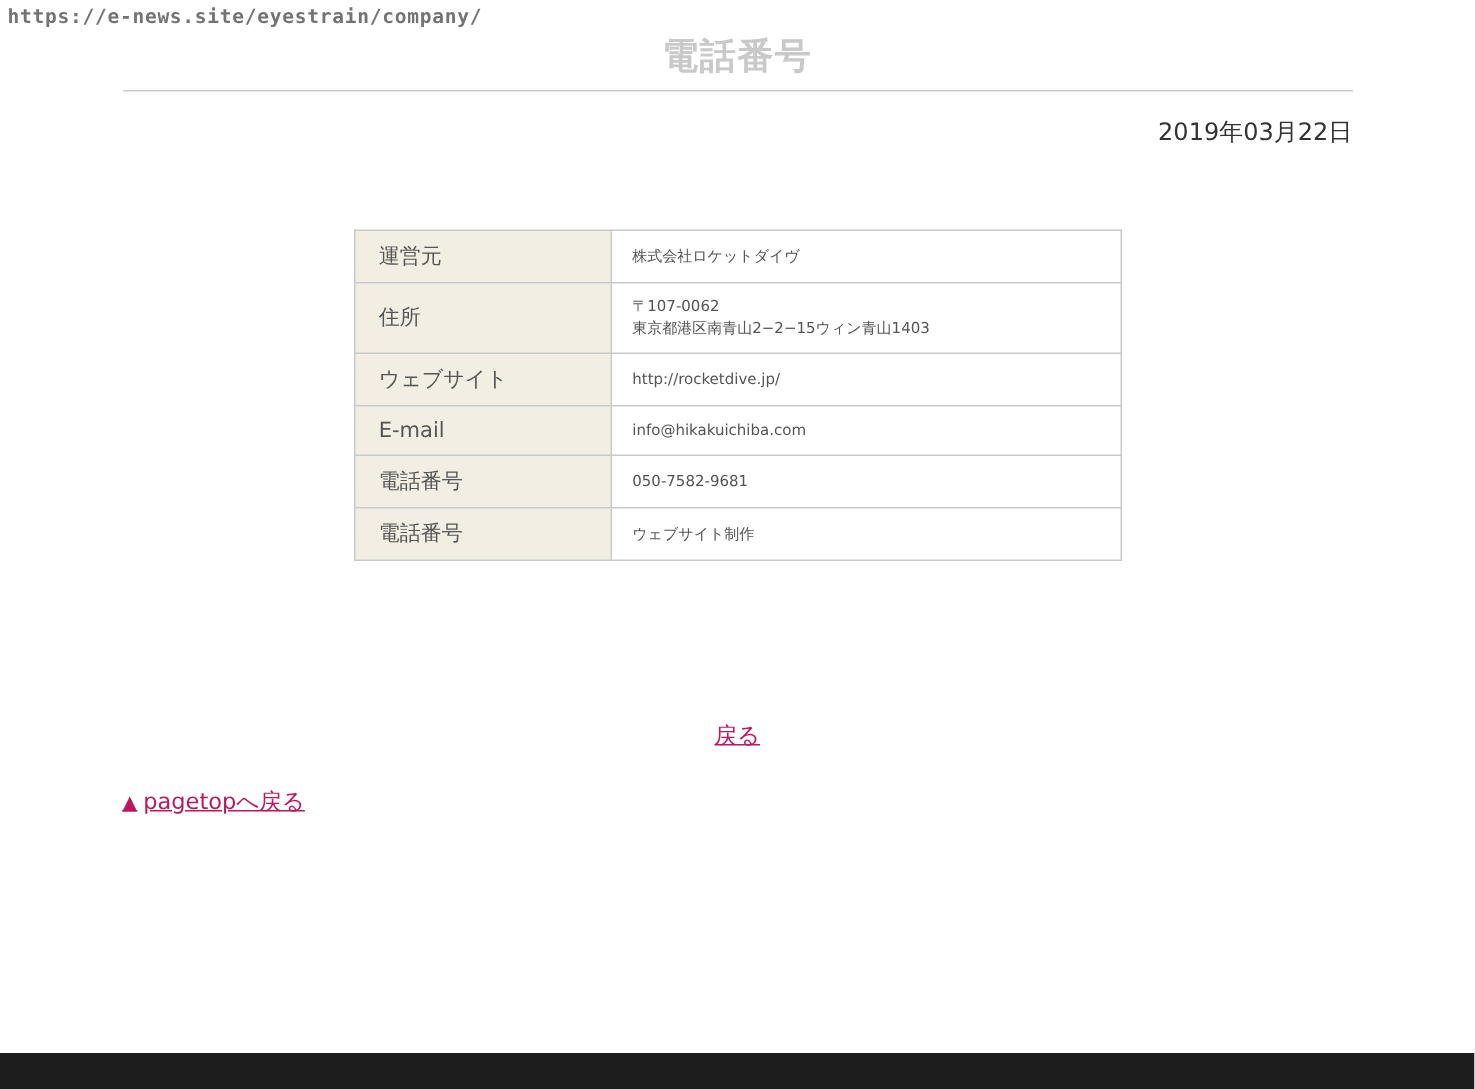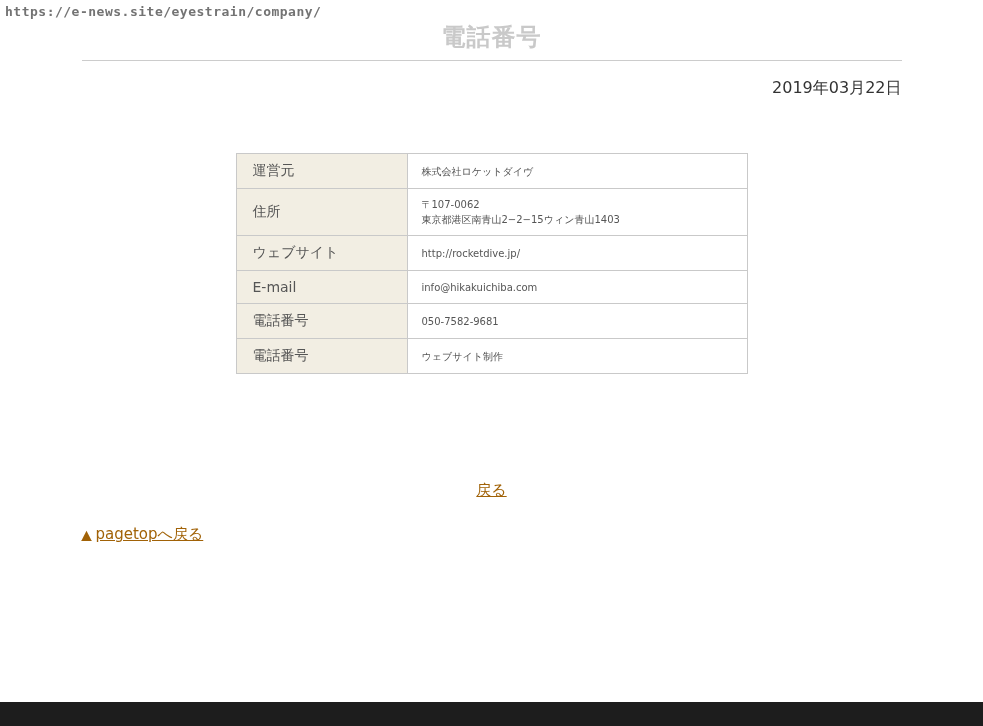--- a/index.html
+++ b/index.html
@@ -85,21 +85,21 @@
     line-height: 1.5;
     vertical-align: middle;
   }
   .value-line { display: block; }
 
   .back-link-wrap {
     text-align: center;
     margin-top: 106px;
   }
   a.text-link {
-    color: #a16207;
+    color: #be185d;
     text-decoration: underline;
     font-size: 15px;
     cursor: pointer;
     margin-top: 20px;
   }
 
   .pagetop-wrap {
     text-align: left;
     margin-top: 24px;
     padding-right: 3px;

